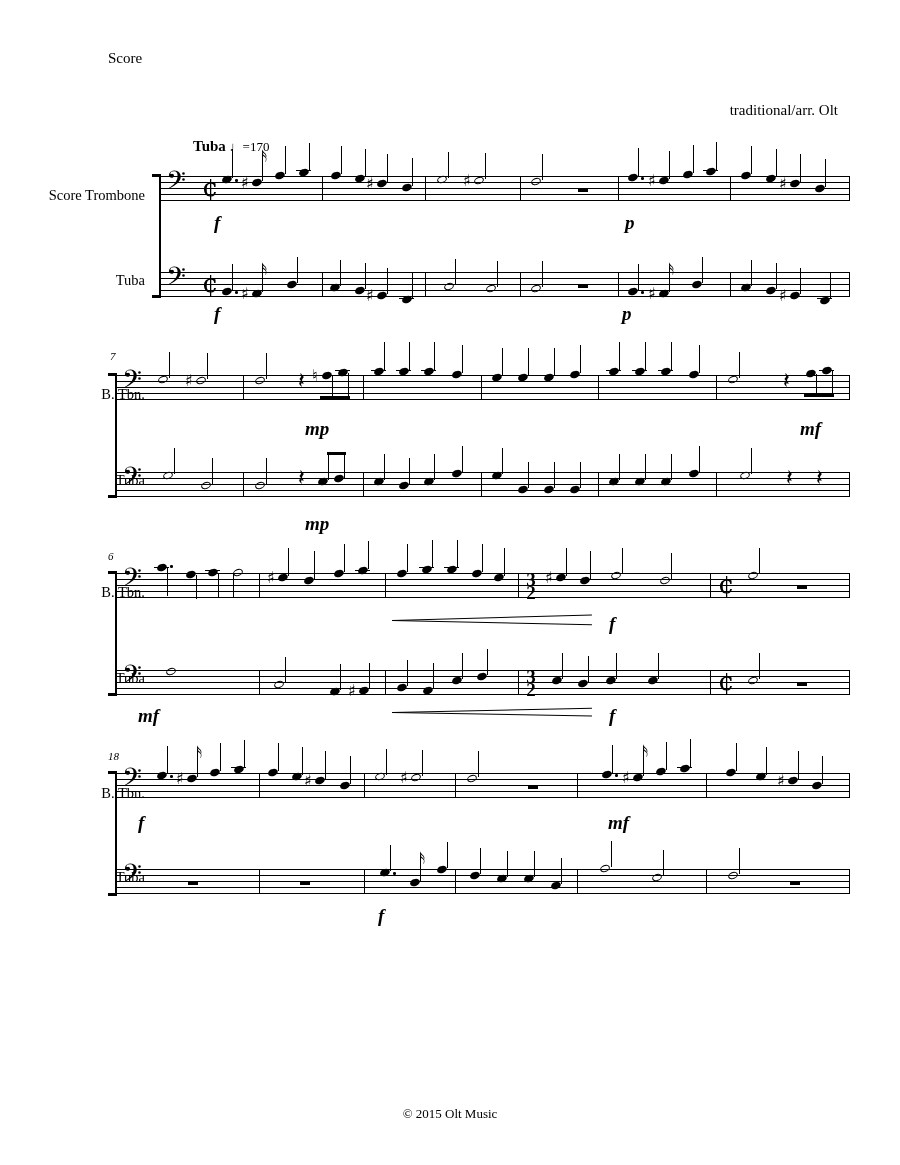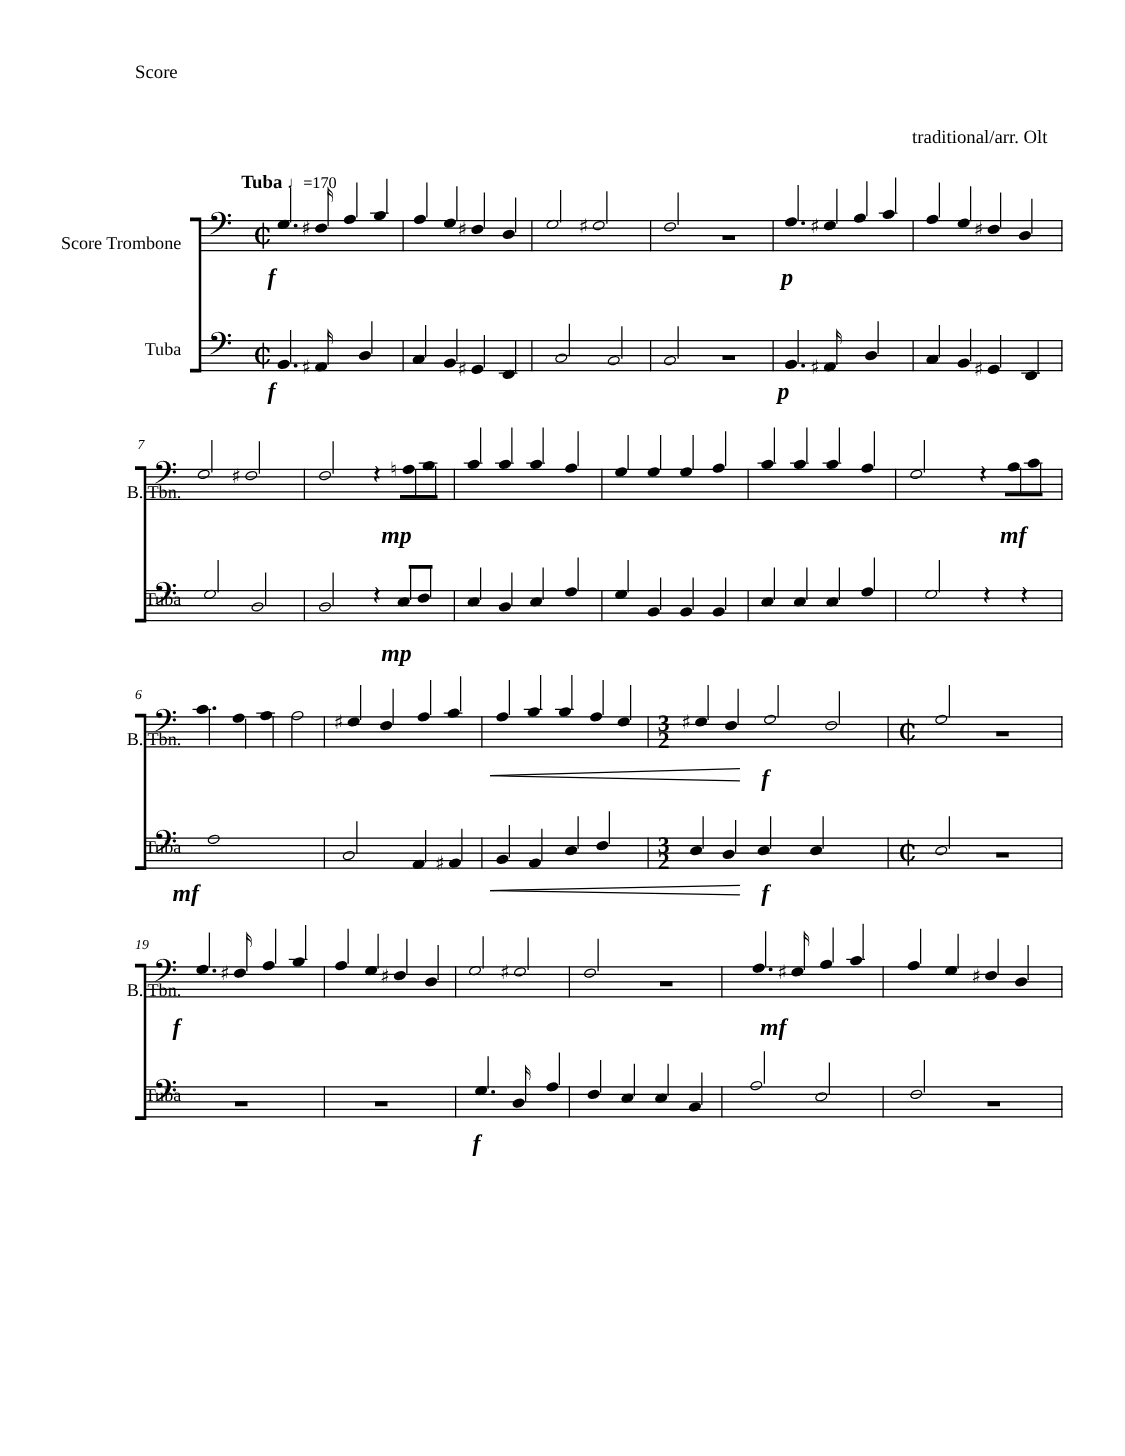--- a/index.html
+++ b/index.html
@@ -543,21 +543,21 @@
     <div class="rest2" style="left:797px;top:682px;"></div>
     <div class="bar" style="left:849px;top:670px;"></div>
 
     <div class="dyn" style="left:138px;top:705px;">mf</div>
     <div class="hair" style="left:392px;top:712px;width:200px;transform:rotate(-1.2deg);"></div>
     <div class="hair" style="left:392px;top:712px;width:200px;transform:rotate(1.0deg);"></div>
     <div class="dyn" style="left:609px;top:705px;">f</div>
   </div>
 
   <div class="system" style="top:0;">
-    <div class="measnum" style="left:108px;top:750px;">19</div>
+    <div class="measnum" style="left:108px;top:750px;">18</div>
 
     <div class="instname" style="left:20px;top:785px;width:125px;">B. Tbn.</div>
     <div class="instname" style="left:20px;top:869px;width:125px;">Tuba</div>
 
     <div class="sysline" style="left:115px;top:773px;height:122px;"></div>
     <div class="sysline" style="left:108px;top:771px;height:3px;width:9px;"></div>
     <div class="sysline" style="left:108px;top:893px;height:3px;width:9px;"></div>
 
     <div class="staff" style="left:116px;top:773px;width:734px;height:25px;">
       <div class="ln"></div>
@@ -682,13 +682,14 @@
     <div class="bar" style="left:706px;top:869px;"></div>
 
     <div class="nh open" style="left:728px;top:872px;"></div>
     <div class="stem" style="left:739px;top:848px;height:26px;"></div>
     <div class="rest2" style="left:790px;top:881px;"></div>
     <div class="bar" style="left:849px;top:869px;"></div>
 
     <div class="dyn" style="left:378px;top:905px;">f</div>
   </div>
 
+  <div class="copyright">© 2015 Olt Music</div>
 </div>
 
 </body></html>

